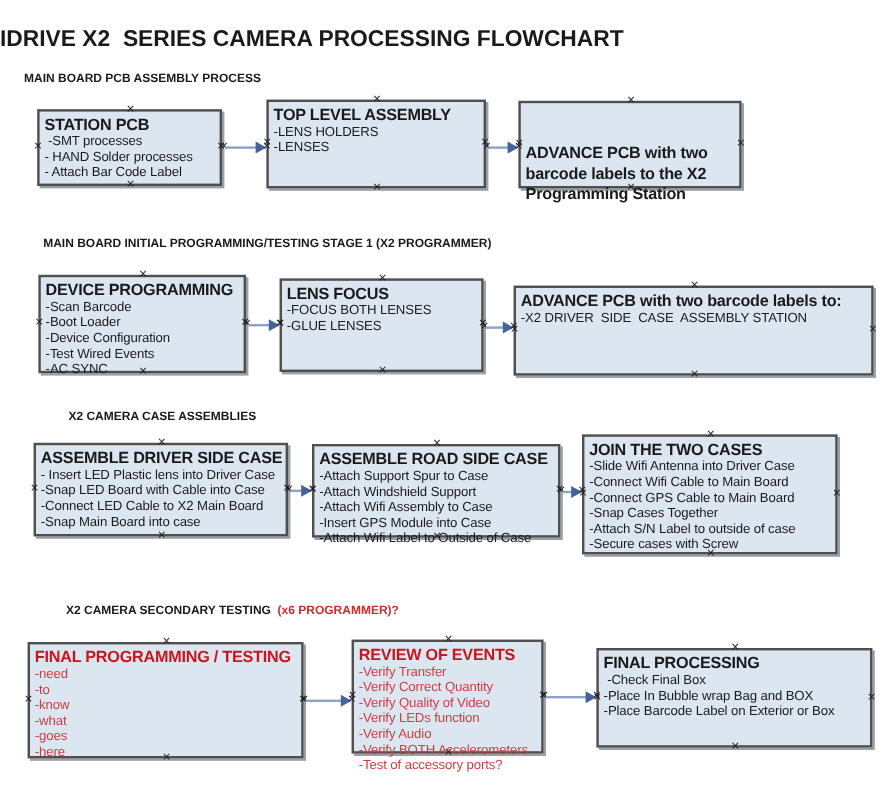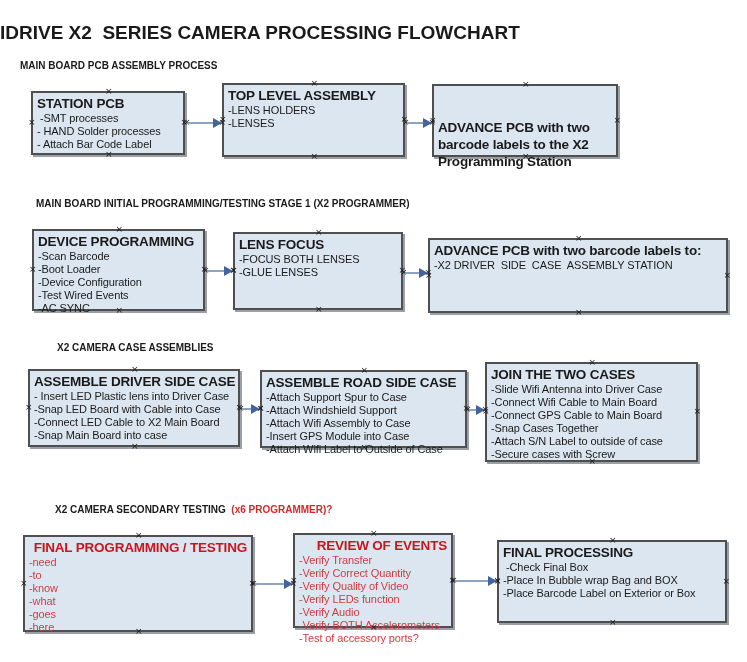--- a/index.html
+++ b/index.html
@@ -24,21 +24,21 @@
     box-sizing:border-box;padding:2px 4px;
   }
   .box-title{
     font-size:13.5px;font-weight:bold;line-height:17px;letter-spacing:-0.2px;
     white-space:pre;color:var(--text,#1a1a1a);
   }
   .box-title.wrap{white-space:pre-wrap;margin-top:31px;}
   .box-item{
     font-size:11px;line-height:13px;letter-spacing:-0.1px;white-space:pre;color:var(--text,#1a1a1a);
   }
-  .box.red .box-title{color:var(--red-title,#c8161e);text-align:right;}
+  .box.red .box-title{color:var(--red-title,#c8161e);}
   .box.red .box-item{color:var(--red-item,#d13c42);}
   .handle{
     position:absolute;font-family:"DejaVu Sans",sans-serif;font-size:9px;line-height:9px;
     color:#1a1a1a;pointer-events:none;
   }
   .h-top{top:-6px;left:50%;margin-left:-3px;}
   .h-bottom{bottom:-6px;left:50%;margin-left:-3px;}
   .h-left{left:-5px;top:50%;margin-top:-5px;}
   .h-right{right:-5px;top:50%;margin-top:-5px;}
   .arrow{position:absolute;height:11px;}

